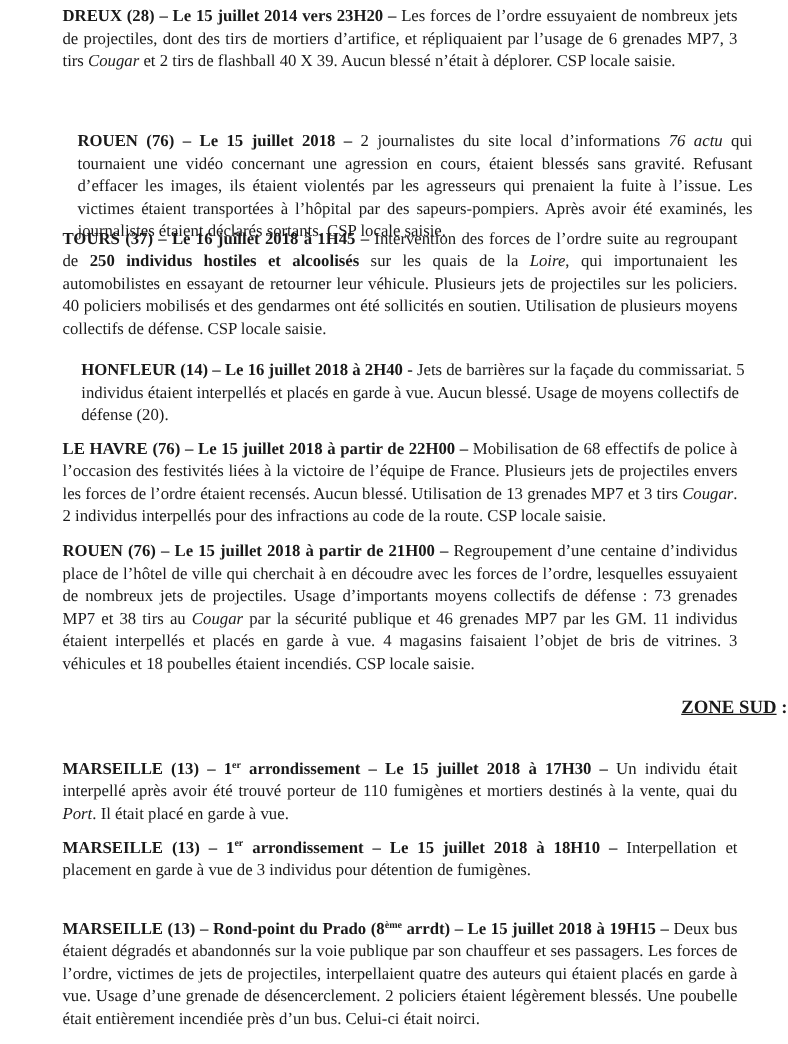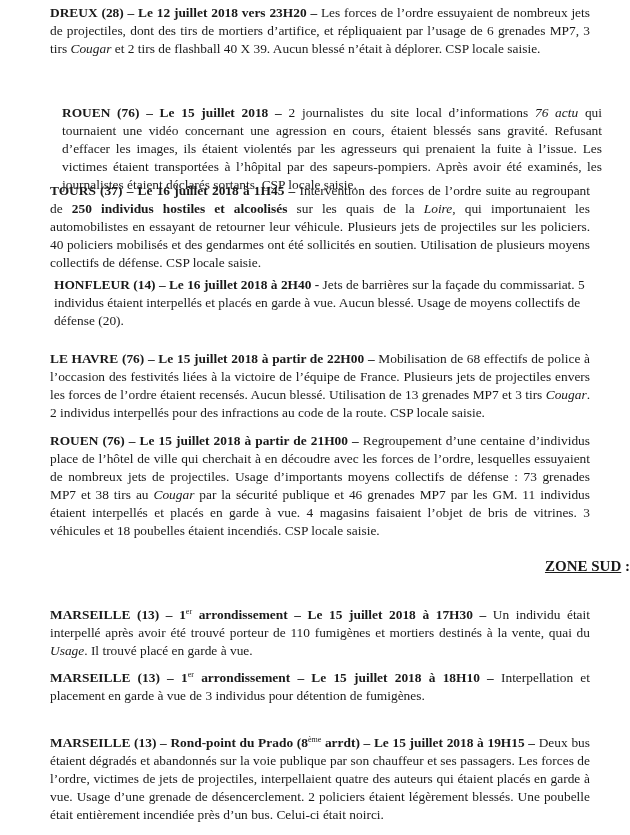--- a/index.html
+++ b/index.html
@@ -9,62 +9,62 @@
       color: #1a1a1a;
     }
     .page { position: relative; width: 630px; height: 835px; }
     .entry {
       position: absolute; left: 50px; width: 540px;
       font-size: 13.4px; line-height: 18px;
       text-align: justify;
     }
     .entry b { font-weight: bold; }
     .entry i { }
-    .entry sup { font-size: 8px; line-height: 0; vertical-align: 5px; font-weight: normal; }
+    .entry sup { font-size: 8px; line-height: 0; vertical-align: 5px; font-weight: bold; }
     .zone-title {
       position: absolute; left: 0; width: 630px; top: 558px;
       text-align: right; font-weight: bold; font-size: 15px;
     }
     .zone-title u { text-decoration: underline; }
   </style>
 </head>
 <body>
 
 <div class="page">
 
   <p class="entry" style="top:0px;margin:4px 0 0 0;">
-    <b>DREUX (28) – Le 12 juillet 2018 vers 23H20 –</b><span> Les forces de l’ordre essuyaient de nombreux jets de projectiles, dont des tirs de mortiers d’artifice, et répliquaient par l’usage de 6 grenades MP7, 3 tirs </span><i>Cougar</i><span> et 2 tirs de flashball 40 X 39. Aucun blessé n’était à déplorer. CSP locale saisie.</span>
+    <b>DREUX (28) – Le 15 juillet 2014 vers 23H20 –</b><span> Les forces de l’ordre essuyaient de nombreux jets de projectiles, dont des tirs de mortiers d’artifice, et répliquaient par l’usage de 6 grenades MP7, 3 tirs </span><i>Cougar</i><span> et 2 tirs de flashball 40 X 39. Aucun blessé n’était à déplorer. CSP locale saisie.</span>
   </p>
 
   <p class="entry" style="top:92px;margin:12px;">
     <b>ROUEN (76) – Le 15 juillet 2018 –</b><span> 2 journalistes du site local d’informations </span><i>76 actu</i><span> qui tournaient une vidéo concernant une agression en cours, étaient blessés sans gravité. Refusant d’effacer les images, ils étaient violentés par les agresseurs qui prenaient la fuite à l’issue. Les victimes étaient transportées à l’hôpital par des sapeurs-pompiers. Après avoir été examinés, les journalistes étaient déclarés sortants. CSP locale saisie.</span>
   </p>
 
   <p class="entry" style="top:182px;margin:0;">
     <b>TOURS (37) – Le 16 juillet 2018 à 1H45 –</b><span> Intervention des forces de l’ordre suite au regroupant de </span><b>250 individus hostiles et alcoolisés</b><span> sur les quais de la </span><i>Loire</i><span>, qui importunaient les automobilistes en essayant de retourner leur véhicule. Plusieurs jets de projectiles sur les policiers. 40 policiers mobilisés et des gendarmes ont été sollicités en soutien. Utilisation de plusieurs moyens collectifs de défense. CSP locale saisie.</span>
   </p>
 
-  <p class="entry" style="top:272px;margin:4px;text-align:left;">
+  <p class="entry" style="top:272px;margin:15px;text-align:left;">
     <b>HONFLEUR (14) – Le 16 juillet 2018 à 2H40 -</b><span> Jets de barrières sur la façade du commissariat. 5 individus étaient interpellés et placés en garde à vue. Aucun blessé. Usage de moyens collectifs de défense (20).</span>
   </p>
 
   <p class="entry" style="top:350px;margin:0;">
     <b>LE HAVRE (76) – Le 15 juillet 2018 à partir de 22H00 –</b><span> Mobilisation de 68 effectifs de police à l’occasion des festivités liées à la victoire de l’équipe de France. Plusieurs jets de projectiles envers les forces de l’ordre étaient recensés. Aucun blessé. Utilisation de 13 grenades MP7 et 3 tirs </span><i>Cougar</i><span>. 2 individus interpellés pour des infractions au code de la route. CSP locale saisie.</span>
   </p>
 
   <p class="entry" style="top:432px;margin:0;">
     <b>ROUEN (76) – Le 15 juillet 2018 à partir de 21H00 –</b><span> Regroupement d’une centaine d’individus place de l’hôtel de ville qui cherchait à en découdre avec les forces de l’ordre, lesquelles essuyaient de nombreux jets de projectiles. Usage d’importants moyens collectifs de défense : 73 grenades MP7 et 38 tirs au </span><i>Cougar</i><span> par la sécurité publique et 46 grenades MP7 par les GM. 11 individus étaient interpellés et placés en garde à vue. 4 magasins faisaient l’objet de bris de vitrines. 3 véhicules et 18 poubelles étaient incendiés. CSP locale saisie.</span>
   </p>
 
   <div class="zone-title">
     <u>ZONE SUD</u><span> :</span>
   </div>
 
   <p class="entry" style="top:606px;margin:0;">
-    <b><span>MARSEILLE (13) – 1</span><sup>er</sup><span> arrondissement – Le 15 juillet 2018 à 17H30 –</span></b><span> Un individu était interpellé après avoir été trouvé porteur de 110 fumigènes et mortiers destinés à la vente, quai du </span><i>Usage</i><span>. Il trouvé placé en garde à vue.</span>
+    <b><span>MARSEILLE (13) – 1</span><sup>er</sup><span> arrondissement – Le 15 juillet 2018 à 17H30 –</span></b><span> Un individu était interpellé après avoir été trouvé porteur de 110 fumigènes et mortiers destinés à la vente, quai du </span><i>Port</i><span>. Il était placé en garde à vue.</span>
   </p>
 
   <p class="entry" style="top:669px;margin:0;">
     <b><span>MARSEILLE (13) – 1</span><sup>er</sup><span> arrondissement – Le 15 juillet 2018 à 18H10 –</span></b><span> Interpellation et placement en garde à vue de 3 individus pour détention de fumigènes.</span>
   </p>
 
   <p class="entry" style="top:734px;margin:0;">
     <b><span>MARSEILLE (13) – Rond-point du Prado (8</span><sup>ème</sup><span> arrdt) – Le 15 juillet 2018 à 19H15 –</span></b><span> Deux bus étaient dégradés et abandonnés sur la voie publique par son chauffeur et ses passagers. Les forces de l’ordre, victimes de jets de projectiles, interpellaient quatre des auteurs qui étaient placés en garde à vue. Usage d’une grenade de désencerclement. 2 policiers étaient légèrement blessés. Une poubelle était entièrement incendiée près d’un bus. Celui-ci était noirci.</span>
   </p>
 

